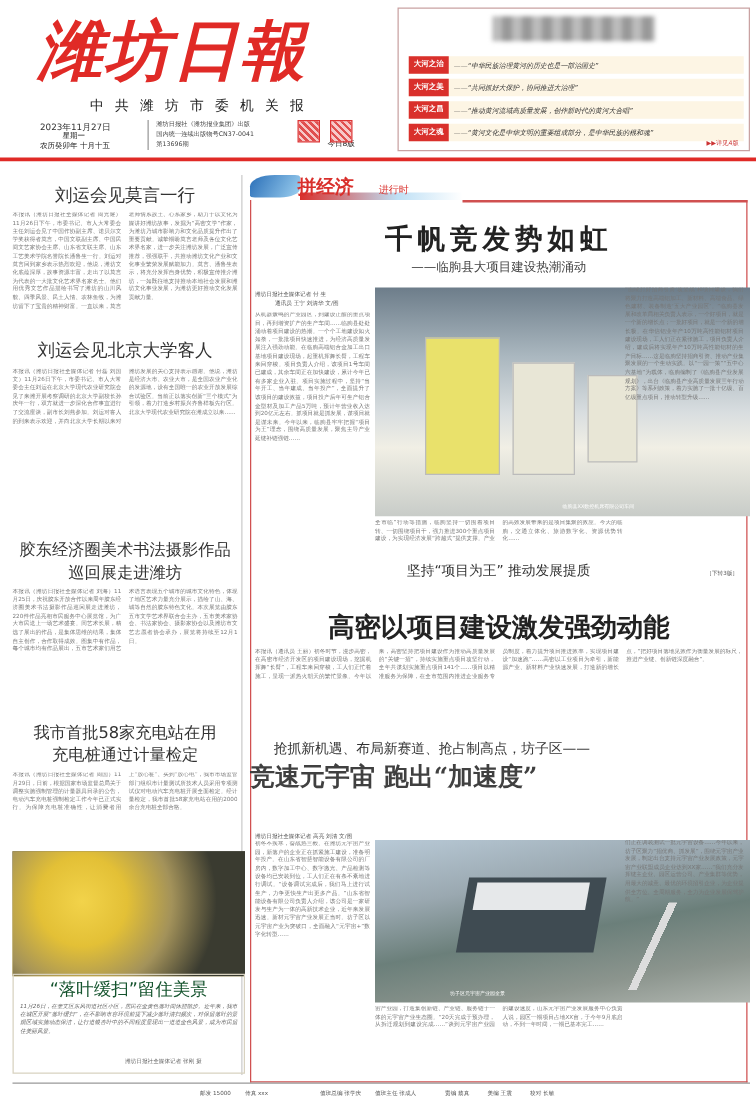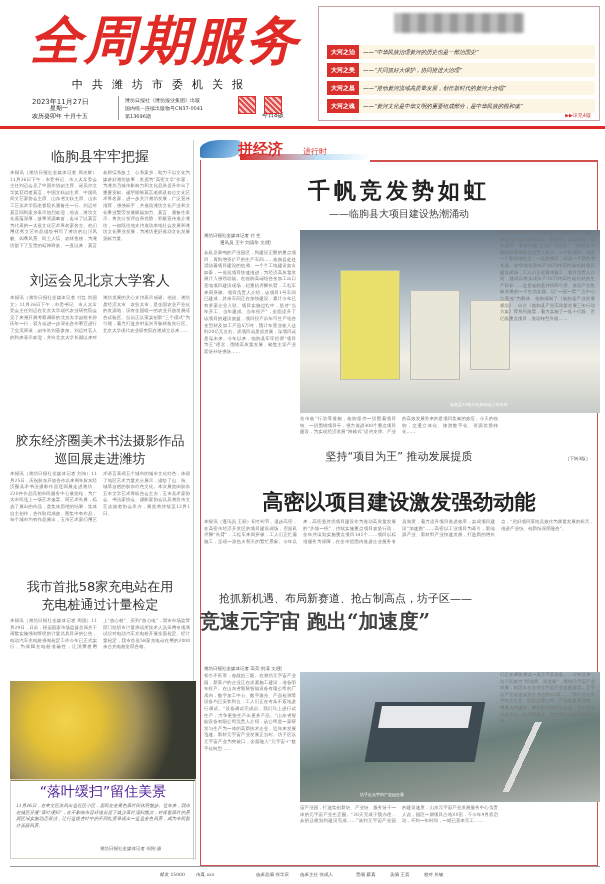--- a/index.html
+++ b/index.html
@@ -33,21 +33,21 @@
 .caption{font-size:4px;color:#fff;}
 .footer-line{left:10px;top:866px;width:590px;height:1px;background:#999;}
 .footer{top:872px;font-size:4.5px;color:#555;white-space:nowrap;}
 .sidebar-divider{left:193px;top:140px;width:1px;height:720px;background:#ccc;}
 .leaves-box{left:10px;top:779px;width:186px;height:80px;border:1px solid #d8d2c0;}
 </style>
 </head>
 <body>
 
 <div class="abs masthead">
-  <div class="abs logo">全周期服务</div>
+  <div class="abs logo">潍坊日報</div>
   <div class="abs subtitle">中共潍坊市委机关报</div>
   <div class="abs date">2023年11月27日</div>
   <div class="abs" style="left:50px;top:104px;font-size:6px;">星期一</div>
   <div class="abs" style="left:32px;top:112px;font-size:6px;">农历癸卯年 十月十五</div>
   <div class="abs pubinfo">
     <div>潍坊日报社《潍坊报业集团》出版</div>
     <div>国内统一连续出版物号CN37-0041</div>
     <div>第13696期</div>
   </div>
   <div class="abs" style="left:262px;top:111px;font-size:6px;">今日8版</div>
@@ -73,38 +73,38 @@
     <span class="tag">大河之魂</span>
     <span class="quote">——“黄河文化是中华文明的重要组成部分，是中华民族的根和魂”</span>
   </div>
   <div class="abs seefour">▶▶详见4版</div>
 </div>
 
 <div class="abs redline"></div>
 <div class="abs sidebar-divider"></div>
 
 <div class="abs" style="left:10px;top:148px;width:180px;">
-  <div class="h1">临朐县牢牢把握</div>
+  <div class="h1">刘运会见莫言一行</div>
 </div>
 <div class="col body-text" style="left:10px;top:170px;width:180px;height:92px;column-count:2;column-gap:6px;">本报讯（潍坊日报社全媒体记者 周光耀）11月26日下午，市委书记、市人大常委会主任刘运会见了中国作协副主席、诺贝尔文学奖获得者莫言，中国文联副主席、中国民间文艺家协会主席、山东省文联主席、山东工艺美术学院名誉院长潘鲁生一行。刘运对莫言回到家乡表示热烈欢迎，他说，潍坊文化底蕴深厚，故事资源丰富，走出了以莫言为代表的一大批文化艺术界名家名士。他们用优秀文艺作品描绘书写了潍坊的山川风貌、四季风景、民土人情、农林鱼牧，为潍坊留下了宝贵的精神财富。一直以来，莫言老师情系故土、心系家乡，助力于以文化为媒讲好潍坊故事，发掘为“高密文学”作家，为潍坊乃城市影响力和文化品质提升作出了重要贡献。诚挚期盼莫言老师及各位文化艺术界名家，进一步关注潍坊发展，广泛宣传推荐，强强联手，共推动潍坊文化产业和文化事业繁荣发展赋能加力。莫言、潘鲁生表示，将充分发挥自身优势，积极宣传推介潍坊，一如既往地支持推动本地社会发展和潍坊文化事业发展，为潍坊更好推动文化发展贡献力量。</div>
 
 <div class="abs" style="left:10px;top:272px;width:180px;">
   <div class="h1">刘运会见北京大学客人</div>
 </div>
 <div class="col body-text" style="left:10px;top:295px;width:180px;height:124px;column-count:2;column-gap:6px;">本报讯（潍坊日报社全媒体记者 付磊 刘国文）11月26日下午，市委书记、市人大常委会主任刘运在北京大学现代农业研究院会见了来潍开展考察调研的北京大学副校长孙庆年一行，双方就进一步深化合作事宜进行了交流座谈，副市长刘燕参加。刘运对客人的到来表示欢迎，并向北京大学长期以来对潍坊发展的关心支持表示感谢。他说，潍坊是经济大市、农业大市，是全国农业产业化的发源地，设有全国唯一的农业开放发展综合试验区。当前正以落实创新“三个模式”为引领，着力打造乡村振兴齐鲁样板先行区。北京大学现代农业研究院在潍成立以来……</div>
 
 <div class="abs" style="left:10px;top:432px;width:180px;font-size:13px;text-align:center;line-height:18px;color:#333;">胶东经济圈美术书法摄影作品巡回展走进潍坊</div>
 <div class="col body-text" style="left:10px;top:471px;width:180px;height:96px;column-count:2;column-gap:6px;">本报讯（潍坊日报社全媒体记者 刘海）11月25日，庆祝胶东开放合作以来周年胶东经济圈美术书法摄影作品巡回展走进潍坊，220件作品亮相市民服务中心展览馆，为广大市民送上一场艺术盛宴。同艺术长展，精选了展出的作品，是集体思维的结果，集体自主创作，合作取得成效。图集中有作品，每个城市均有作品展出，五市艺术家们用艺术语言表现五个城市的城市文化特色，体现了地区艺术力量充分展示，描绘了山、海、城等自然的胶东特色文化。本次展览由胶东五市文学艺术界联合会主办，五市美术家协会、书法家协会、摄影家协会以及潍坊市文艺志愿者协会承办，展览将持续至12月1日。</div>
 
 <div class="abs" style="left:22px;top:578px;width:156px;font-size:13px;text-align:center;line-height:18px;color:#333;">我市首批58家充电站在用充电桩通过计量检定</div>
 <div class="col body-text" style="left:10px;top:618px;width:180px;height:52px;column-count:2;column-gap:6px;">本报讯（潍坊日报社全媒体记者 周国）11月29日，日前，根据国家市场监督总局关于调整实施强制管理的计量器具目录的公告，电动汽车充电桩强制检定工作今年已正式实行。为保障充电桩准确性，让消费者用上“放心桩”、买到“放心电”，我市市场监管部门组织市计量测试所技术人员采用专项测试仪对电动汽车充电桩开展全面检定。经计量检定，我市首批58家充电站在用的2000余台充电桩全部合格。</div>
 
 <div class="abs photo-leaves"></div>
 <div class="abs leaves-box"></div>
-<div class="abs" style="left:10px;top:783px;width:186px;text-align:center;font-size:14px;color:#4c1d95;">“落叶缓扫”留住美景</div>
+<div class="abs" style="left:10px;top:783px;width:186px;text-align:center;font-size:14px;color:#14532d;">“落叶缓扫”留住美景</div>
 <div class="col body-text" style="left:16px;top:803px;width:174px;height:40px;font-style:italic;color:#666;">11月26日，在奎文区东风街道社区小区，居民在金黄色落叶间休憩散步。近年来，我市在城区开展“落叶缓扫”，在不影响市容环境前提下减少落叶清扫频次，对保留落叶的景观区域实施动态保洁，让行道银杏叶中的不同程度显现出一道道金色风景，成为市民留住美丽风景。</div>
 <div class="abs" style="left:100px;top:846px;font-size:4.5px;color:#666;">潍坊日报社全媒体记者 张刚 摄</div>
 
 <div class="abs banner-wave"></div>
 <div class="abs banner-bar"></div>
 <div class="abs banner-text">拼经济</div>
 <div class="abs banner-sub">进行时</div>
 <div class="abs" style="left:370px;top:160px;width:228px;height:1.5px;background:#d05050;"></div>
 <div class="abs feature-frame" style="top:160px;height:706px;"></div>
 

